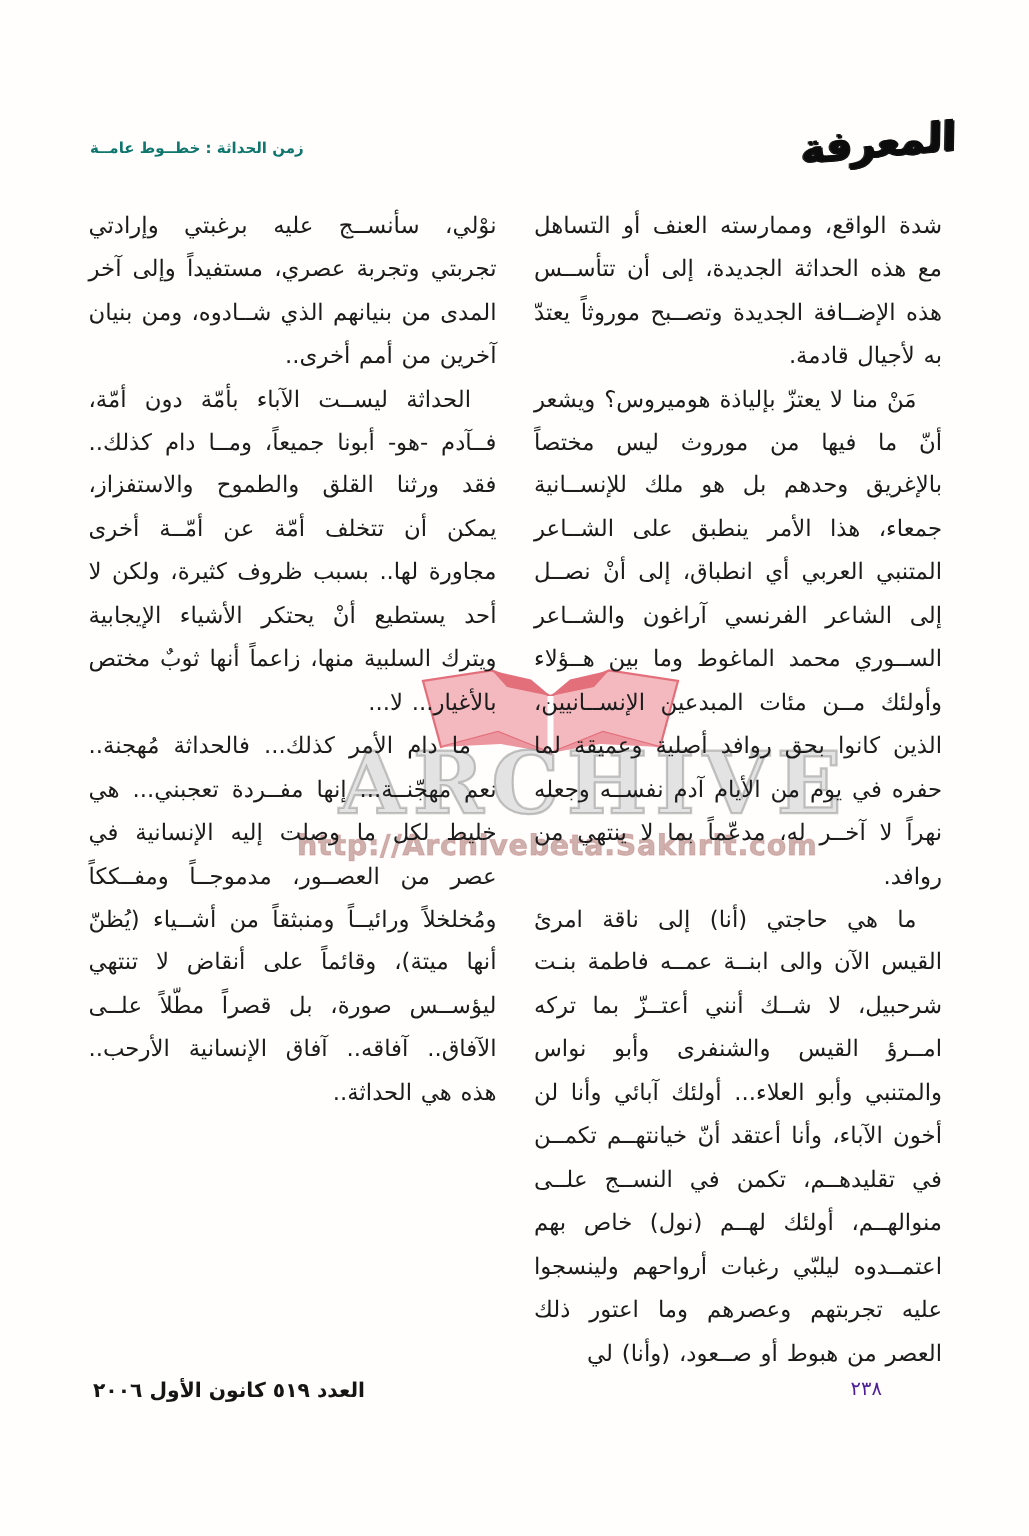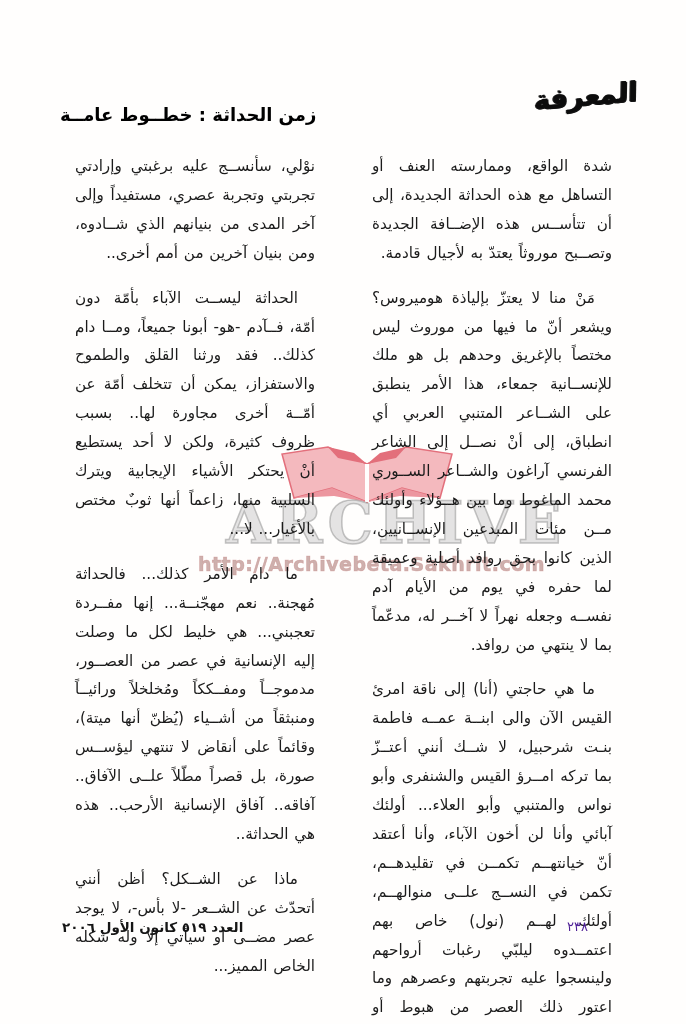--- a/index.html
+++ b/index.html
@@ -15,32 +15,32 @@
     position:absolute;top:80px;left:60px;right:48px;height:58px;
     direction:rtl;display:flex;justify-content:space-between;align-items:flex-start;
   }
   .logo{
     font-weight:bold;font-size:27px;color:#0c0c0c;line-height:1;
     transform:rotate(-5deg) skewX(-6deg);letter-spacing:-2px;
     text-shadow:1px 1px 0 #141414,-1px 0 0 #2a2a2a,0 1px 0 #000;
     margin-top:2px;
   }
   .section-title{
-    font-size:18px;font-weight:bold;margin:24px 0 0 0;direction:rtl;
-    letter-spacing:0;color:#000000;
+    font-size:10px;font-weight:bold;margin:14px 0 0 0;direction:rtl;
+    letter-spacing:0;color:#0f766e;
   }
 
   
   .columns{
     position:absolute;top:136px;right:58px;left:58px;
     direction:rtl;display:flex;gap:25px;z-index:2;
   }
   .col{width:272px;direction:rtl;}
   .col p{
-    margin:16px;font-size:15.2px;line-height:28.9px;text-align:justify;
+    margin:0;font-size:15.2px;line-height:28.9px;text-align:justify;
     color:#1b1b1b;word-spacing:1px;
   }
   .col p.indent{text-indent:17px;}
 
   
   .watermark{position:absolute;z-index:1;left:0;top:0;width:686px;height:940px;pointer-events:none;}
   .wm-book{position:absolute;left:276px;top:444px;width:182px;height:64px;opacity:.9;}
   .wm-text{
     position:absolute;left:196px;top:494px;width:400px;text-align:center;
     font-family:"DejaVu Serif",serif;font-weight:bold;font-size:57px;line-height:1;
@@ -89,21 +89,20 @@
   <div class="columns">
     <section class="col">
       <p>شدة الواقع، وممارسته العنف أو التساهل مع هذه الحداثة الجديدة، إلى أن تتأســس هذه الإضــافة الجديدة وتصــبح موروثاً يعتدّ به لأجيال قادمة.</p>
       <p class="indent">مَنْ منا لا يعتزّ بإلياذة هوميروس؟ ويشعر أنّ ما فيها من موروث ليس مختصاً بالإغريق وحدهم بل هو ملك للإنســانية جمعاء، هذا الأمر ينطبق على الشــاعر المتنبي العربي أي انطباق، إلى أنْ نصــل إلى الشاعر الفرنسي آراغون والشــاعر الســوري محمد الماغوط وما بين هــؤلاء وأولئك مــن مئات المبدعين الإنســانيين، الذين كانوا بحق روافد أصلية وعميقة لما حفره في يوم من الأيام آدم نفســه وجعله نهراً لا آخــر له، مدعّماً بما لا ينتهي من روافد.</p>
       <p class="indent">ما هي حاجتي (أنا) إلى ناقة امرئ القيس الآن والى ابنــة عمــه فاطمة بنـت شرحبيل، لا شــك أنني أعتــزّ بما تركه امــرؤ القيس والشنفرى وأبو نواس والمتنبي وأبو العلاء... أولئك آبائي وأنا لن أخون الآباء، وأنا أعتقد أنّ خيانتهــم تكمــن في تقليدهــم، تكمن في النســج علــى منوالهــم، أولئك لهــم (نول) خاص بهم اعتمــدوه ليلبّي رغبات أرواحهم ولينسجوا عليه تجربتهم وعصرهم وما اعتور ذلك العصر من هبوط أو صــعود، (وأنا) لي</p>
     </section>
     <section class="col">
       <p>نوْلي، سأنســج عليه برغبتي وإرادتي تجربتي وتجربة عصري، مستفيداً وإلى آخر المدى من بنيانهم الذي شــادوه، ومن بنيان آخرين من أمم أخرى..</p>
       <p class="indent">الحداثة ليســت الآباء بأمّة دون أمّة، فــآدم -هو- أبونا جميعاً، ومــا دام كذلك.. فقد ورثنا القلق والطموح والاستفزاز، يمكن أن تتخلف أمّة عن أمّــة أخرى مجاورة لها.. بسبب ظروف كثيرة، ولكن لا أحد يستطيع أنْ يحتكر الأشياء الإيجابية ويترك السلبية منها، زاعماً أنها ثوبٌ مختص بالأغيار... لا...</p>
       <p class="indent">ما دام الأمر كذلك... فالحداثة مُهجنة.. نعم مهجّنــة... إنها مفــردة تعجبني... هي خليط لكل ما وصلت إليه الإنسانية في عصر من العصــور، مدموجــاً ومفــككاً ومُخلخلاً ورائيــاً ومنبثقاً من أشــياء (يُظنّ أنها ميتة)، وقائماً على أنقاض لا تنتهي ليؤســس صورة، بل قصراً مطّلاً علــى الآفاق.. آفاقه.. آفاق الإنسانية الأرحب.. هذه هي الحداثة..</p>
-      <p class="indent">ماذا عن الشــكل؟ أظن أنني أتحدّث عن الشــعر -لا بأس-، لا يوجد عصر مضــى أو سيأتي إلا وله شكله الخاص المميز...</p>
     </section>
   </div>
 
   <div class="footer">
     <div class="issue">العدد ٥١٩  كانون الأول ٢٠٠٦</div>
     <div class="pagenum">٢٣٨</div>
   </div>
 
 </div>
 

